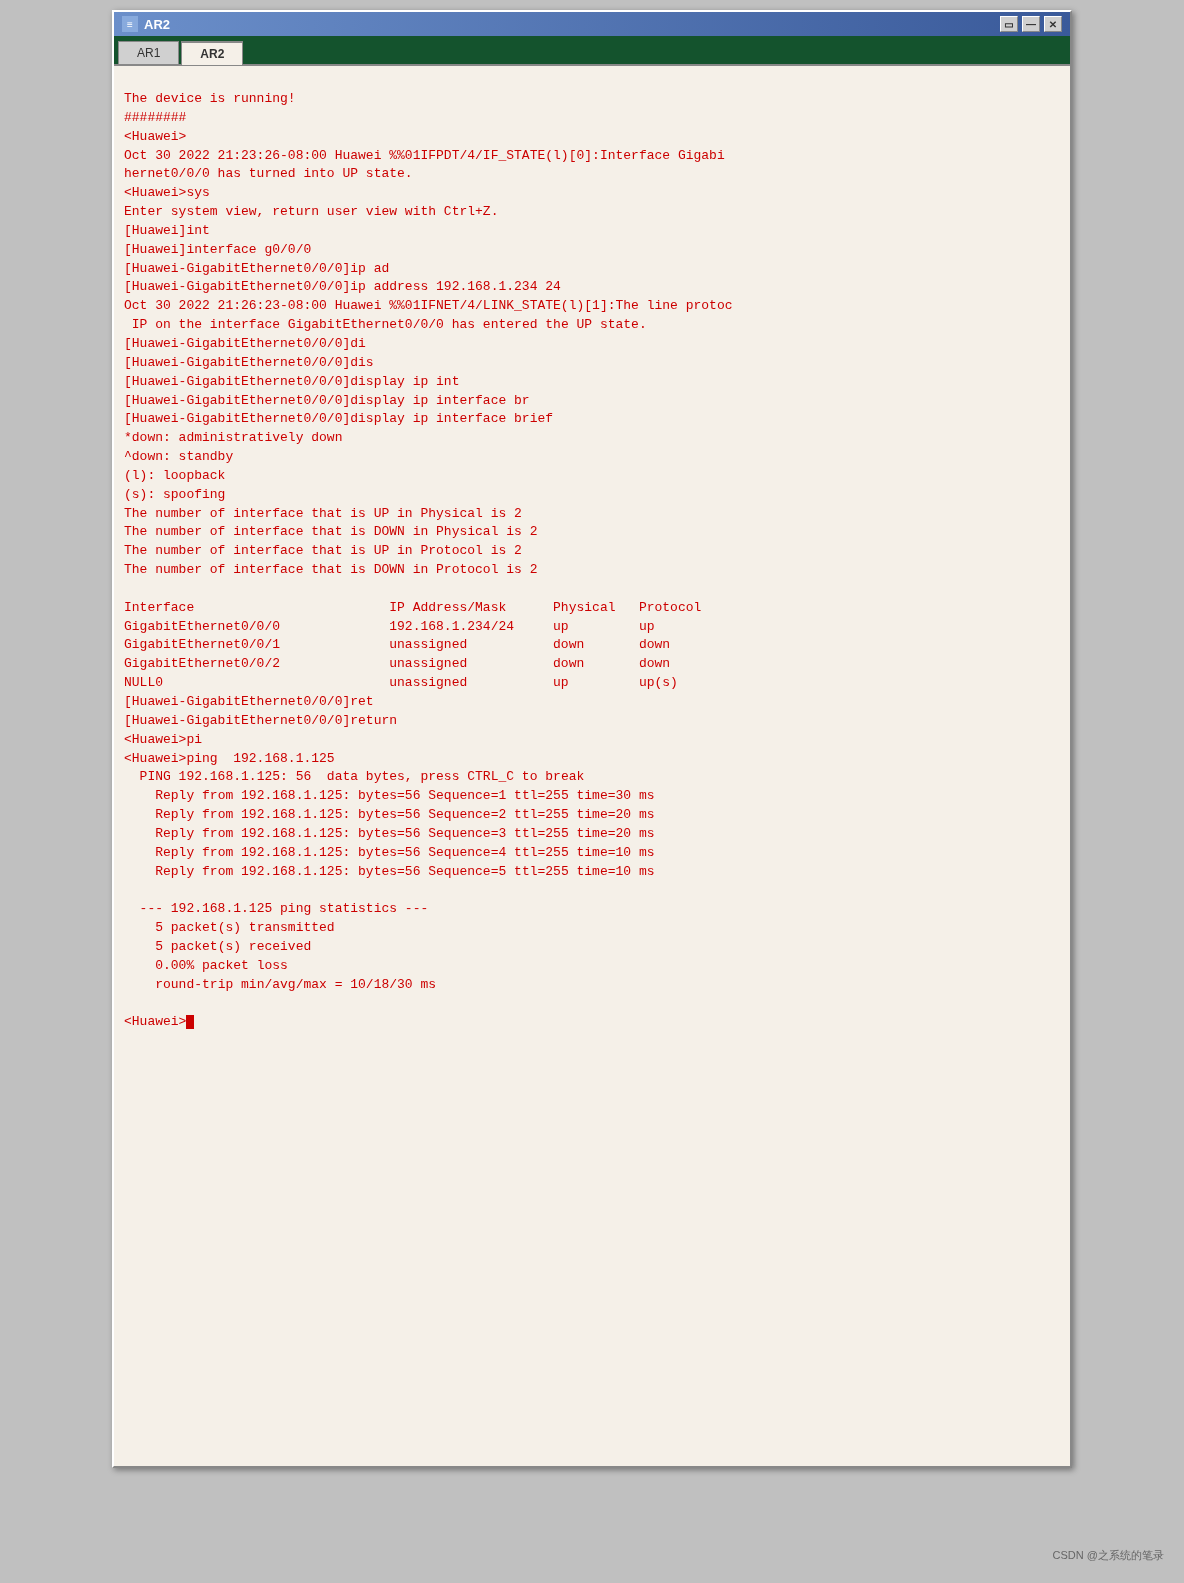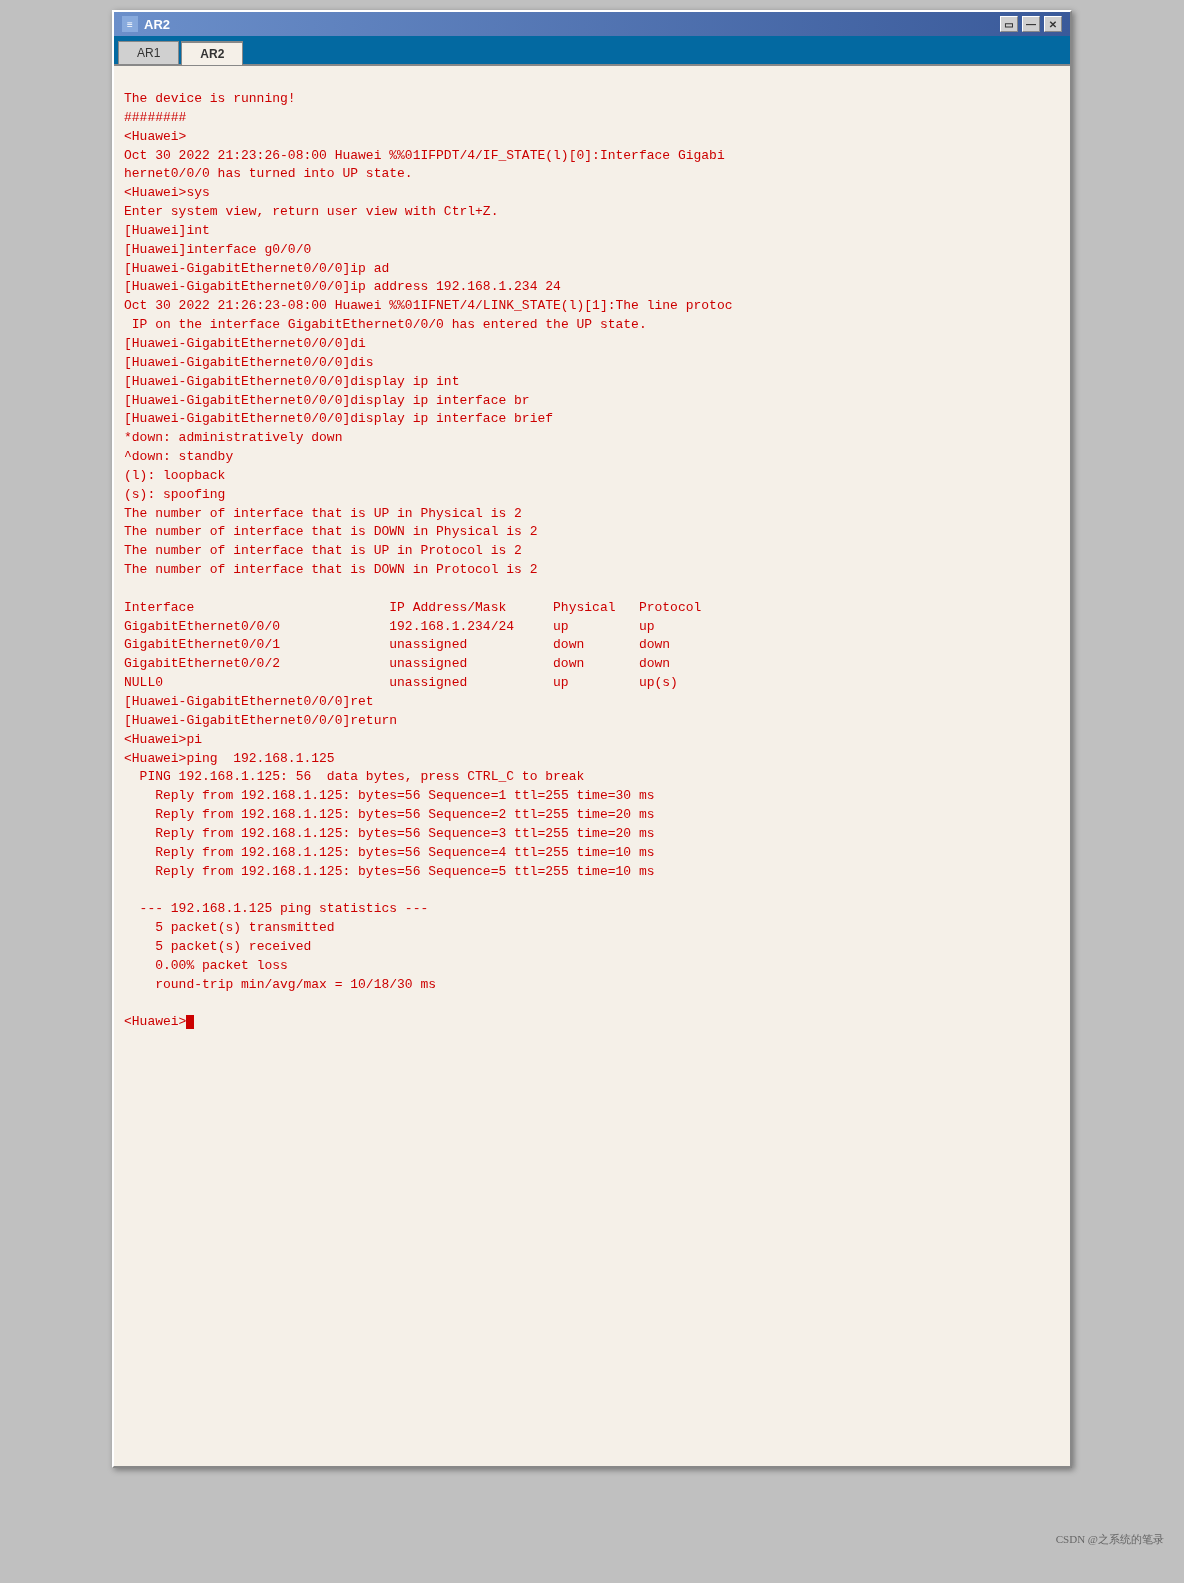--- a/index.html
+++ b/index.html
@@ -64,21 +64,21 @@
       border-left-color: #fff;
       display: flex;
       align-items: center;
       justify-content: center;
       font-size: 10px;
       cursor: pointer;
       color: #333;
     }
 
     .tab-bar {
-      background: #0369a1;
+      background: #14532d;
       display: flex;
       align-items: center;
       padding: 4px 4px 0 4px;
       border-bottom: 2px solid #888;
     }
 
     .tab {
       padding: 4px 18px;
       background: #d0d0d0;
       border: 1px solid #888;
@@ -125,23 +125,23 @@
       vertical-align: text-bottom;
       animation: blink 1s step-end infinite;
     }
 
     @keyframes blink {
       50% { opacity: 0; }
     }
 
     .watermark {
       position: fixed;
-      bottom: 36px;
+      bottom: 20px;
       right: 20px;
-      font-family: Liberation Serif, serif;
+      font-family: Liberation Sans, sans-serif;
       font-size: 11px;
       color: #666;
       text-align: center;
     }
   </style>
 </head>
 <body>
 
 <div class="window">
 

